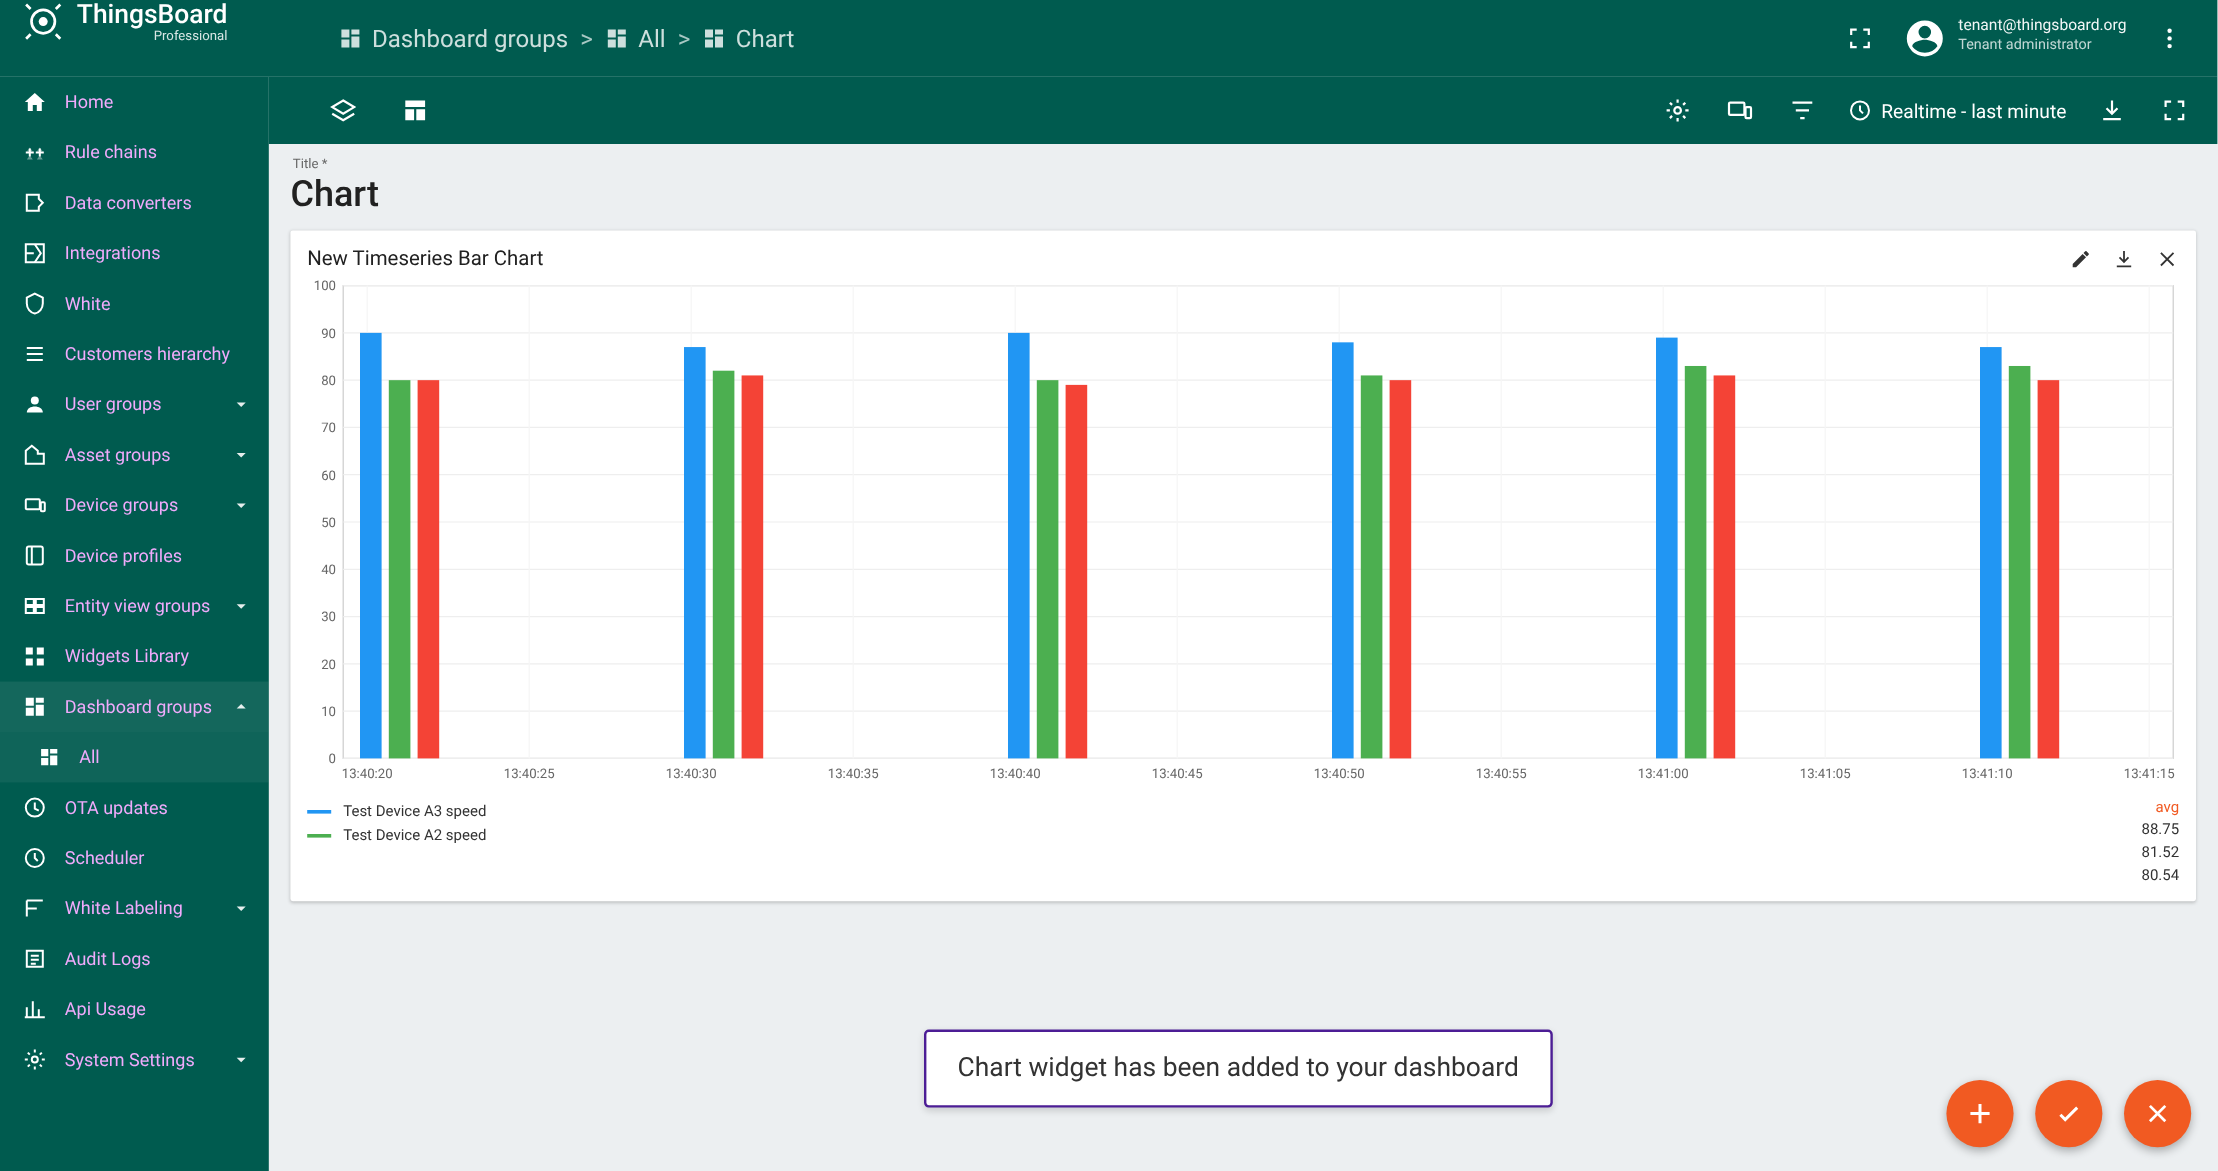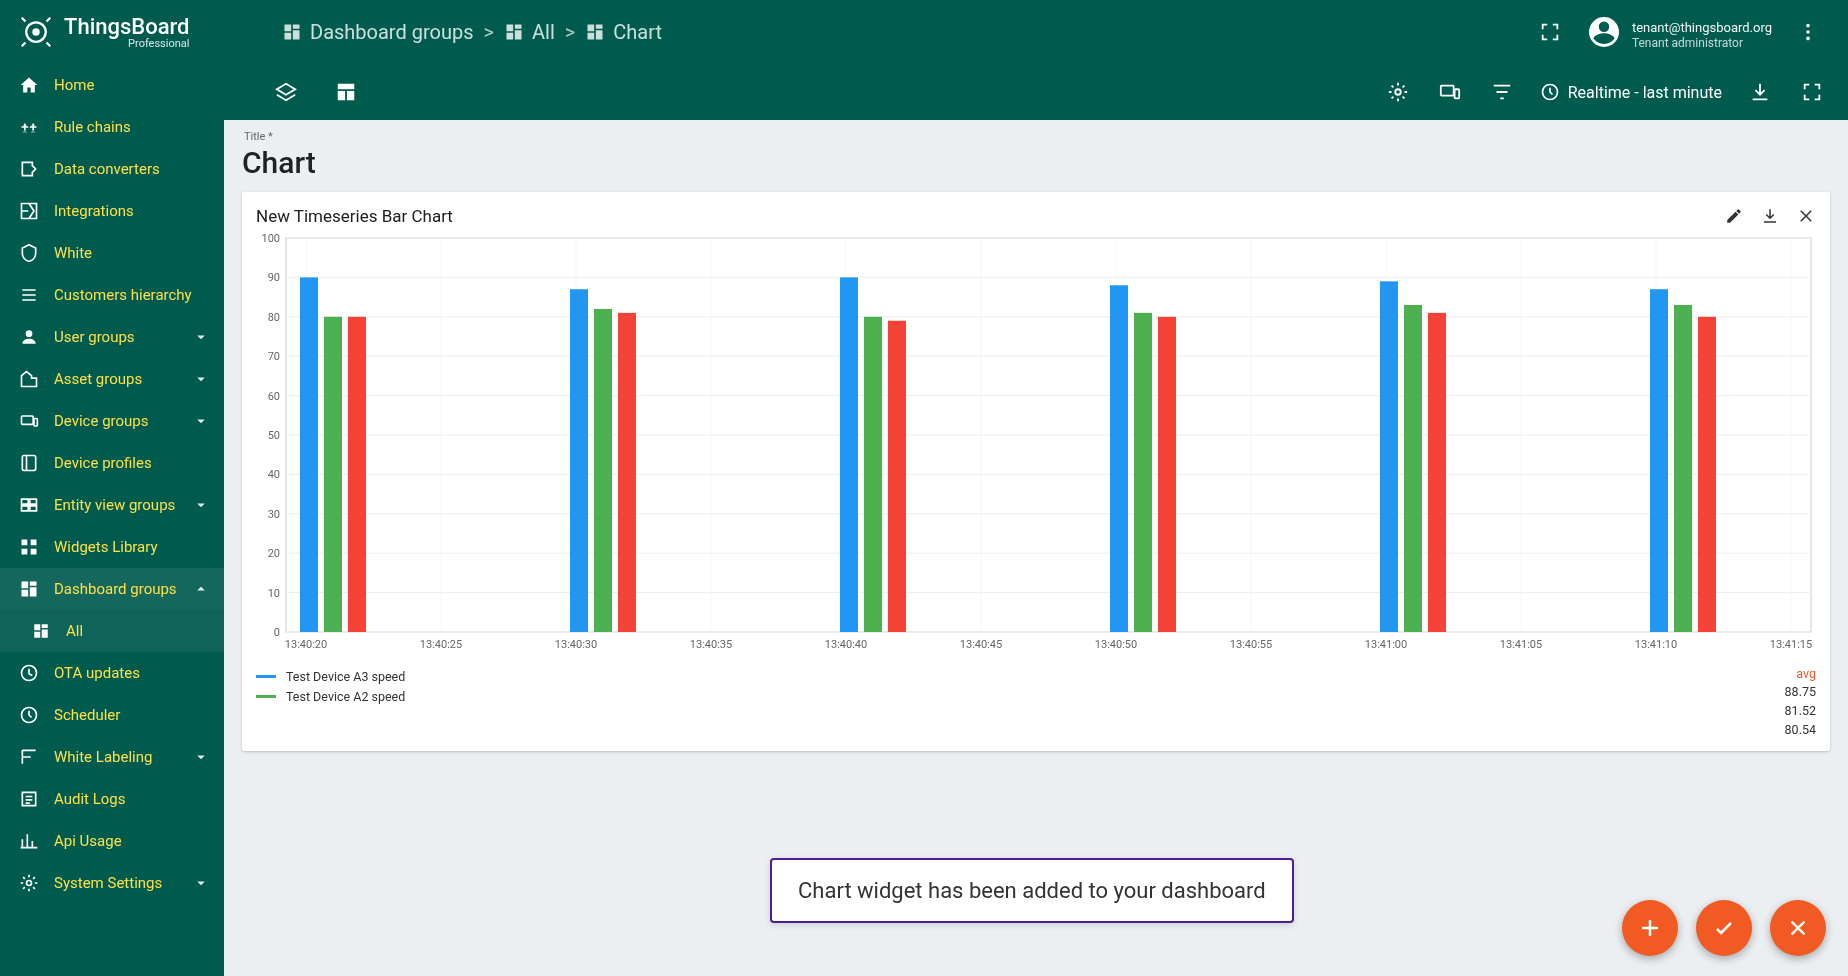--- a/index.html
+++ b/index.html
@@ -1,35 +1,35 @@
 <!DOCTYPE html>
 <html><head>
 <meta charset="utf-8">
 <style>
 * { box-sizing: border-box; margin: 0; padding: 0; }
 body { font-family: Roboto, Arial, sans-serif; background: #eceff1; width: 1848px; height: 976px; overflow: hidden; position: relative; }
 
 
 .header { height: 64px; background: #005b4f; color: #fff; display: flex; align-items: center; padding: 0 8px 0 0; }
-.logo { width: 250px; display: flex; align-items: center; padding-left: 18px; height: 100%; }
+.logo { width: 250px; display: flex; align-items: flex-start; padding-left: 18px; height: 100%; }
 .logo-svg { width: 36px; height: 36px; margin-right: 10px; }
 .logo-text { font-size: 22px; font-weight: 500; }
 .logo-sub { font-size: 11px; opacity: .85; margin-top: -2px; text-align: right; }
 .breadcrumbs { display: flex; align-items: center; gap: 10px; padding-left: 32px; font-size: 20px; opacity: .95; }
 .bc-item { display: flex; align-items: center; gap: 8px; opacity: .85; }
 .bc-sep { opacity: .7; }
 .header-right { margin-left: auto; display: flex; align-items: center; gap: 16px; padding-right: 12px; }
 .icon-btn { width: 40px; height: 40px; display: flex; align-items: center; justify-content: center; cursor: pointer; border-radius: 50%; }
-.user-block { display: flex; align-items: flex-end; gap: 10px; }
+.user-block { display: flex; align-items: flex-start; gap: 10px; }
 .user-text { font-size: 13px; line-height: 1.2; opacity: .95; }
 .user-text .line2 { font-size: 12px; opacity: .8; }
 
 
 .layout { display: flex; height: calc(100% - 64px); }
-.sidebar { width: 250px; background: #005b4f; color: #fde047; overflow-y: auto; display: flex; flex-direction: column; }
+.sidebar { width: 250px; background: #005b4f; color: #f0abfc; overflow-y: auto; display: flex; flex-direction: column; }
 .side-item { height: 42px; display: flex; align-items: center; padding: 0 14px 0 18px; gap: 14px; font-size: 15px; cursor: pointer; }
 .side-item .exp { margin-left: auto; opacity: .9; }
 .side-item .sicon { width: 22px; display: flex; justify-content: center; }
 .side-sub { padding-left: 50px; }
 .side-item.active { background: rgba(255,255,255,.08); }
 .side-item.selected { background: rgba(255,255,255,.06); }
 
 
 .main { flex: 1; display: flex; flex-direction: column; position: relative; }
 .toolbar { height: 56px; background: #005b4f; color: #fff; display: flex; align-items: center; padding: 0 16px; gap: 8px; }

